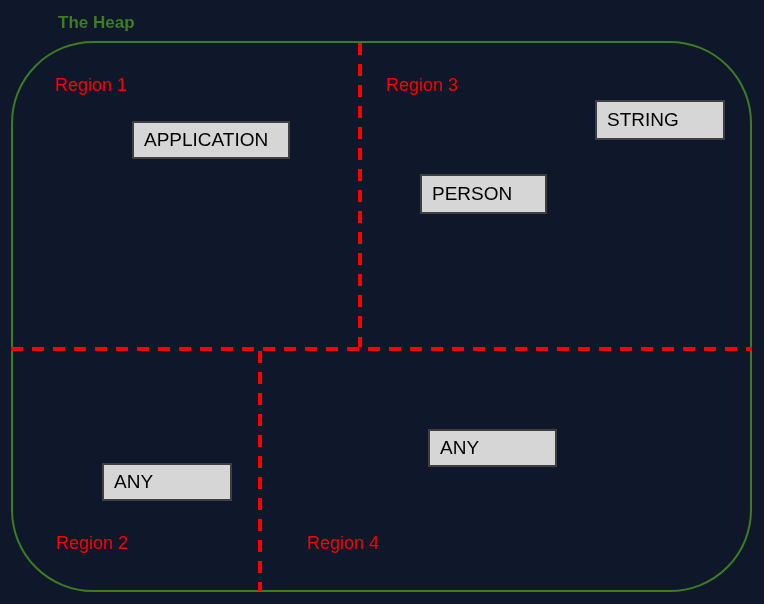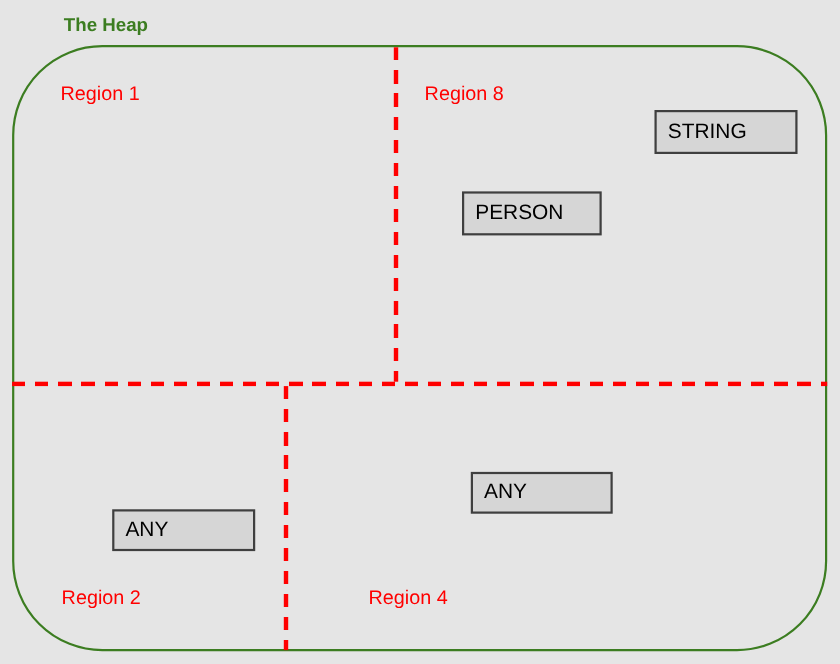--- a/index.html
+++ b/index.html
@@ -4,21 +4,21 @@
 <style>
   html, body {
     margin: 0;
     padding: 0;
     background: #000000;
   }
   .canvas {
     position: relative;
     width: 764px;
     height: 604px;
-    background: #e5e5e5;
+    background: #0f172a;
     overflow: hidden;
     font-family: "Liberation Sans", sans-serif;
   }
   .heap-title {
     position: absolute;
     left: 58px;
     top: 13px;
     color: #3c7d21;
     font-size: 17px;
     font-weight: bold;
@@ -63,21 +63,21 @@
     position: absolute;
     color: #ff0000;
     font-size: 18px;
     font-weight: normal;
     line-height: 1.1;
     white-space: nowrap;
   }
   .region-1 { left: 55px;  top: 76px; }
   .region-2 { left: 386px; top: 76px; }
   .region-3 { left: 56px;  top: 534px; }
-  .region-4 { left: 307px; top: 534px; margin-left: 28px; }
+  .region-4 { left: 307px; top: 534px; }
   .obj-box {
     position: absolute;
     box-sizing: border-box;
     background: #d6d6d6;
     border: 2px solid #3f3f3f;
     color: #000000;
     font-size: 19px;
     display: flex;
     align-items: center;
     padding-left: 10px;
@@ -99,26 +99,27 @@
   <div class="heap-boundary"></div>
 
   <div class="divider divider-h"></div>
 
   <div class="divider divider-v1"></div>
 
   <div class="divider divider-v2"></div>
 
   <div class="region-label region-1">Region 1</div>
 
-  <div class="region-label region-2">Region 8</div>
+  <div class="region-label region-2">Region 3</div>
 
   <div class="region-label region-3">Region 2</div>
 
   <div class="region-label region-4">Region 4</div>
 
+  <div class="obj-box obj-application">APPLICATION</div>
 
   <div class="obj-box obj-string">STRING</div>
 
   <div class="obj-box obj-person">PERSON</div>
 
   <div class="obj-box obj-any-r3">ANY</div>
 
   <div class="obj-box obj-any-r4">ANY</div>
 
 </div>

